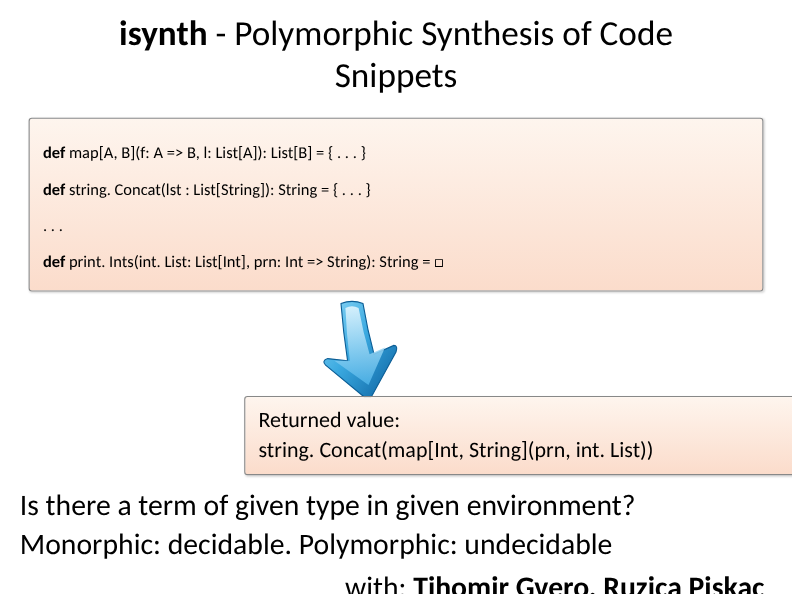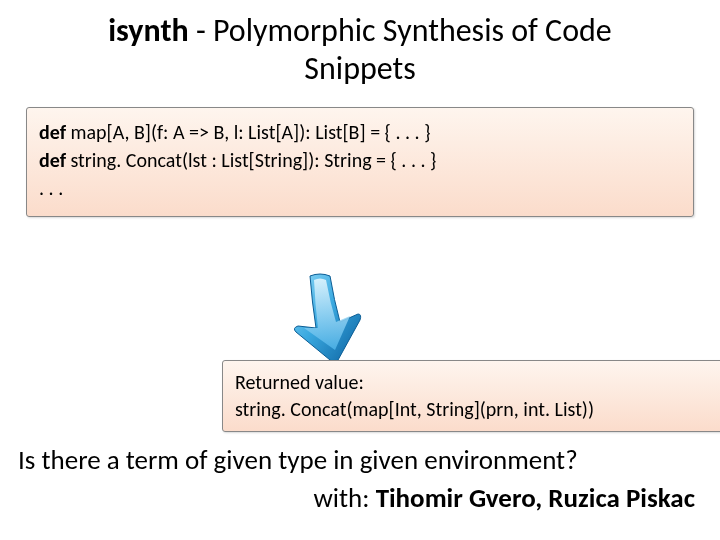--- a/index.html
+++ b/index.html
@@ -21,23 +21,24 @@
   .title .bold { font-weight: bold; }
   .code-box {
     margin: 0 26px;
     background: linear-gradient(to bottom, #fef5ee, #fbdccb);
     border: 1px solid #888;
     border-radius: 3px;
     padding: 10px 12px 14px 12px;
     box-shadow: 1px 1px 2px rgba(0,0,0,0.15);
   }
   .code-line {
-    font-size: 20px;
+    font-size: 15px;
     line-height: 1.4;
     color: #000;
+    margin-top: 12px;
   }
   .code-line .kw { font-weight: bold; }
   .arrow-wrap {
     position: absolute;
     left: 290px;
     top: 270px;
     width: 90px;
     height: 95px;
   }
   .result-box {
@@ -80,20 +81,23 @@
 </div>
 
 <div class="code-box">
   <div class="code-line">
     <span class="kw">def</span><span> map[A, B](f: A =&gt; B, l: List[A]): List[B] = { . . . }</span>
   </div>
   <div class="code-line">
     <span class="kw">def</span><span> string. Concat(lst : List[String]): String = { . . . }</span>
   </div>
   <div class="code-line">. . .</div>
+  <div class="code-line">
+    <span class="kw">def</span><span> print. Ints(int. List: List[Int], prn: Int =&gt; String): String = □</span>
+  </div>
 </div>
 
 <div class="arrow-wrap">
   <svg viewBox="0 0 90 95" width="90" height="95">
     <defs>
       <linearGradient id="g1" x1="0" y1="0" x2="1" y2="1">
         <stop offset="0%" stop-color="#8fd8f7"></stop>
         <stop offset="45%" stop-color="#3aa9e0"></stop>
         <stop offset="100%" stop-color="#0a5f9e"></stop>
       </linearGradient>
@@ -107,16 +111,17 @@
   </svg>
 </div>
 
 <div class="result-box">
   <div class="result-line">Returned value:</div>
   <div class="result-line">string. Concat(map[Int, String](prn, int. List))</div>
 </div>
 
 <div class="footer">
   <div>Is there a term of given type in given environment?</div>
+  <div>Monorphic: decidable.  Polymorphic: undecidable</div>
   <div class="credit">
     <span>with: </span><span class="b">Tihomir Gvero, Ruzica Piskac</span>
   </div>
 </div>
 
 </body></html>

